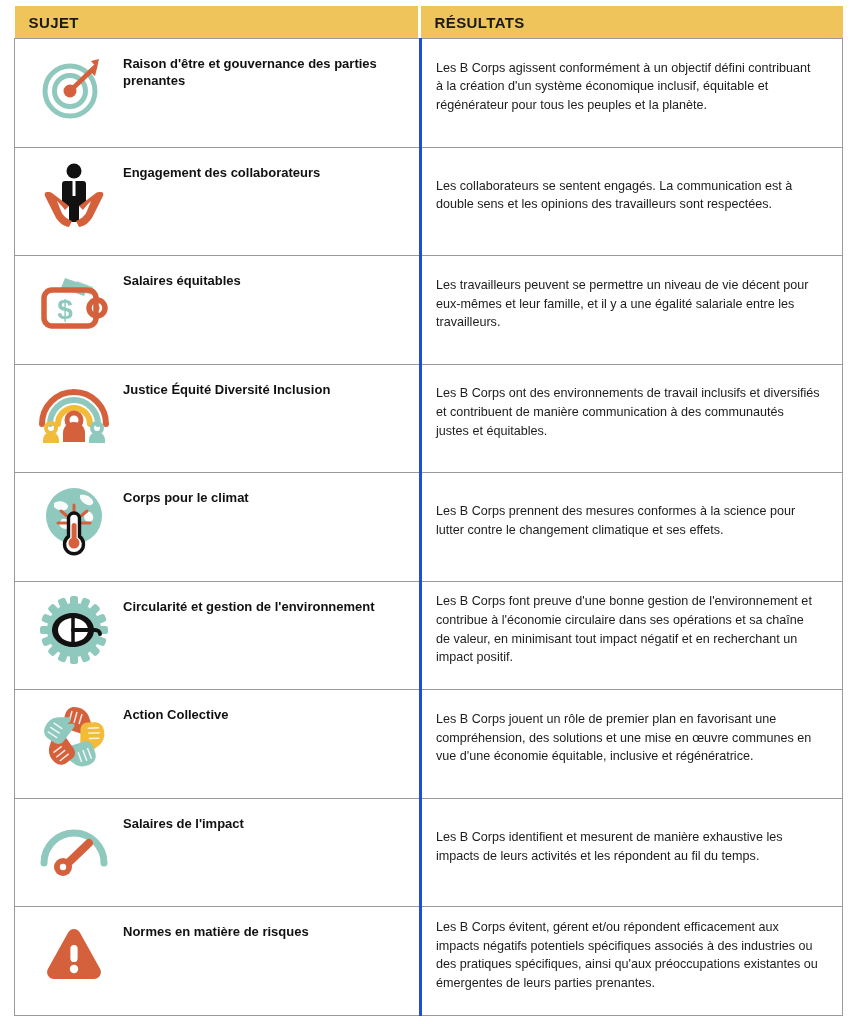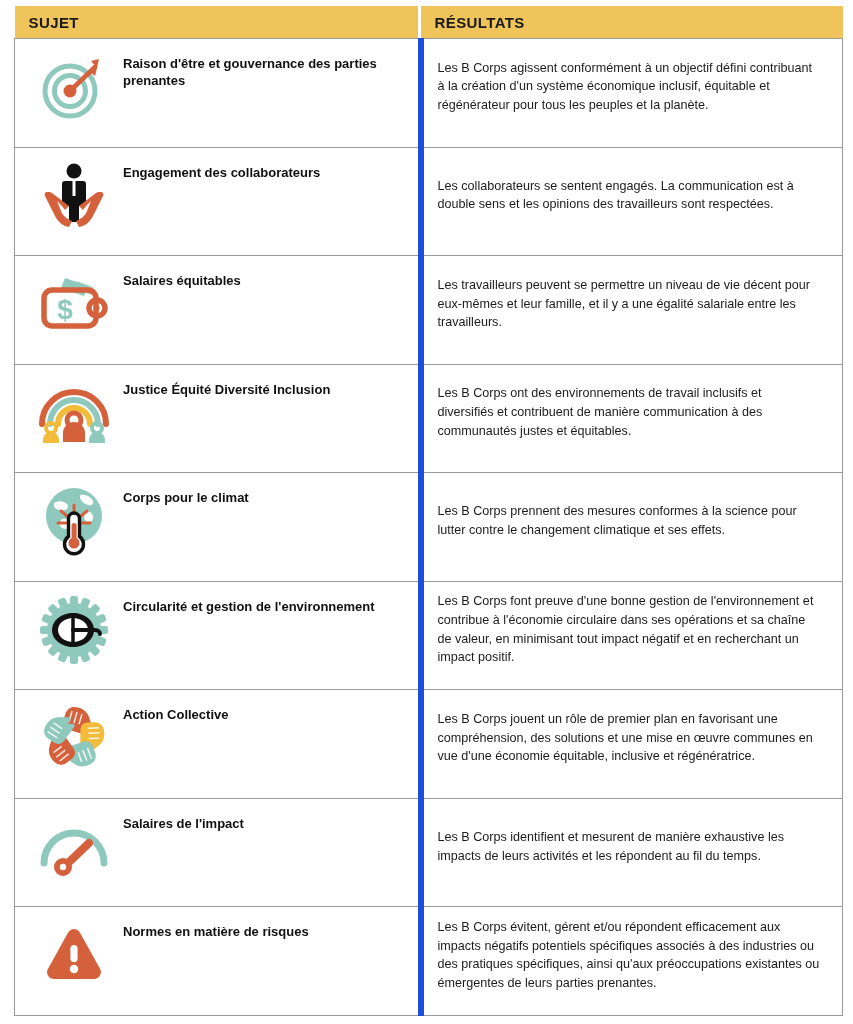--- a/index.html
+++ b/index.html
@@ -55,21 +55,21 @@
     border: 1px solid #9a9a9a;
     vertical-align: top;
     background: #ffffff;
   }
   tbody td.subject-cell {
     padding: 0;
   }
   tbody td.result-cell {
     padding: 0 22px 12px 14px;
     vertical-align: middle;
-    border-left: 6px solid #1d4ed8;
+    border-left: 3px solid #1d4ed8;
   }
 
   .subject-inner {
     display: flex;
     align-items: flex-start;
     height: 100%;
     box-sizing: border-box;
     padding: 9px 10px 9px 16px;
   }
   .icon-box {

